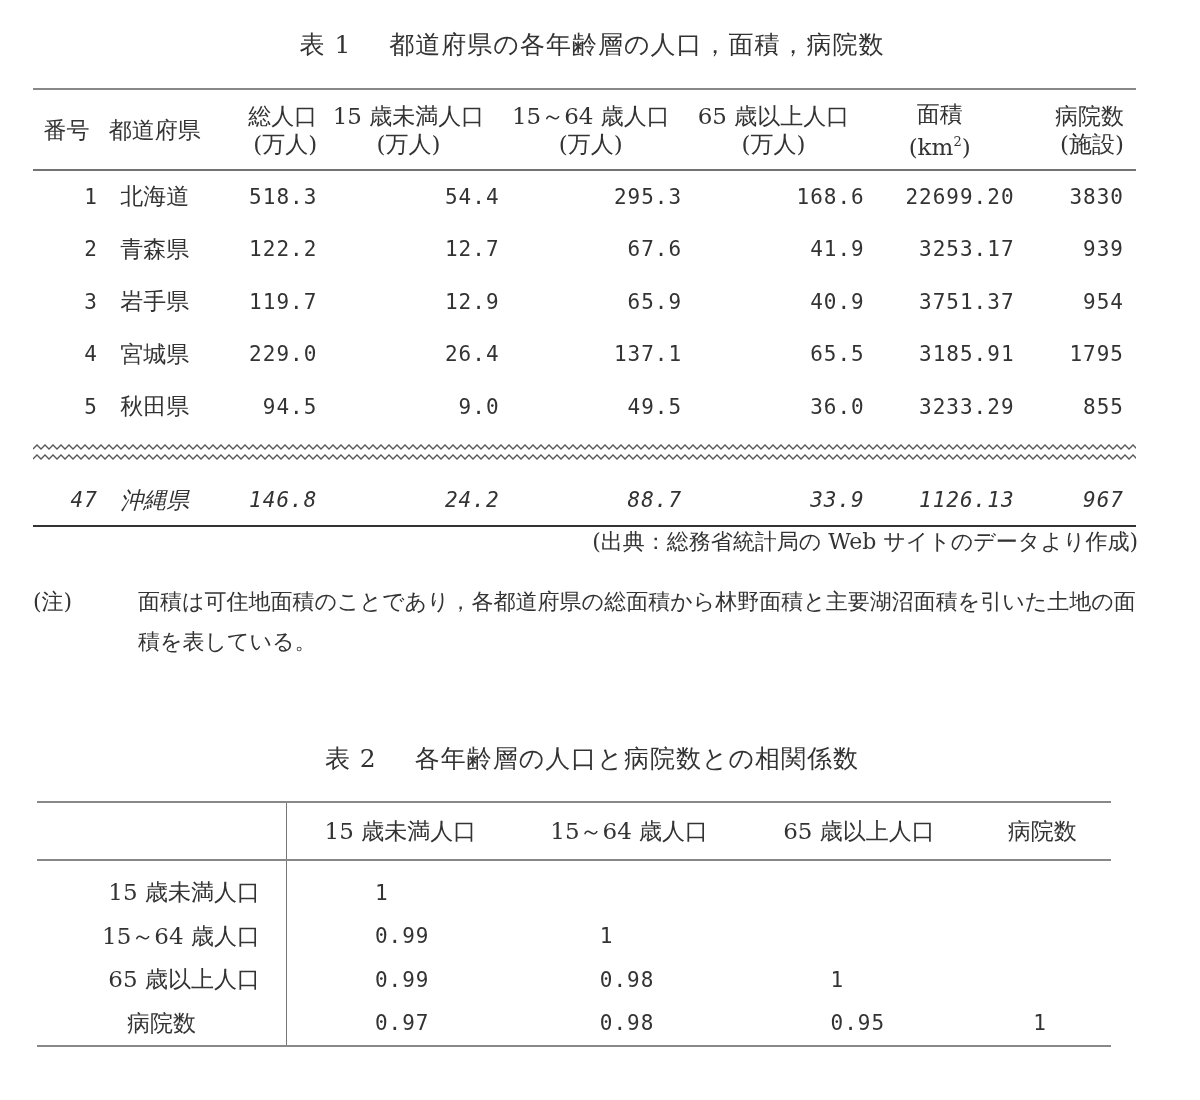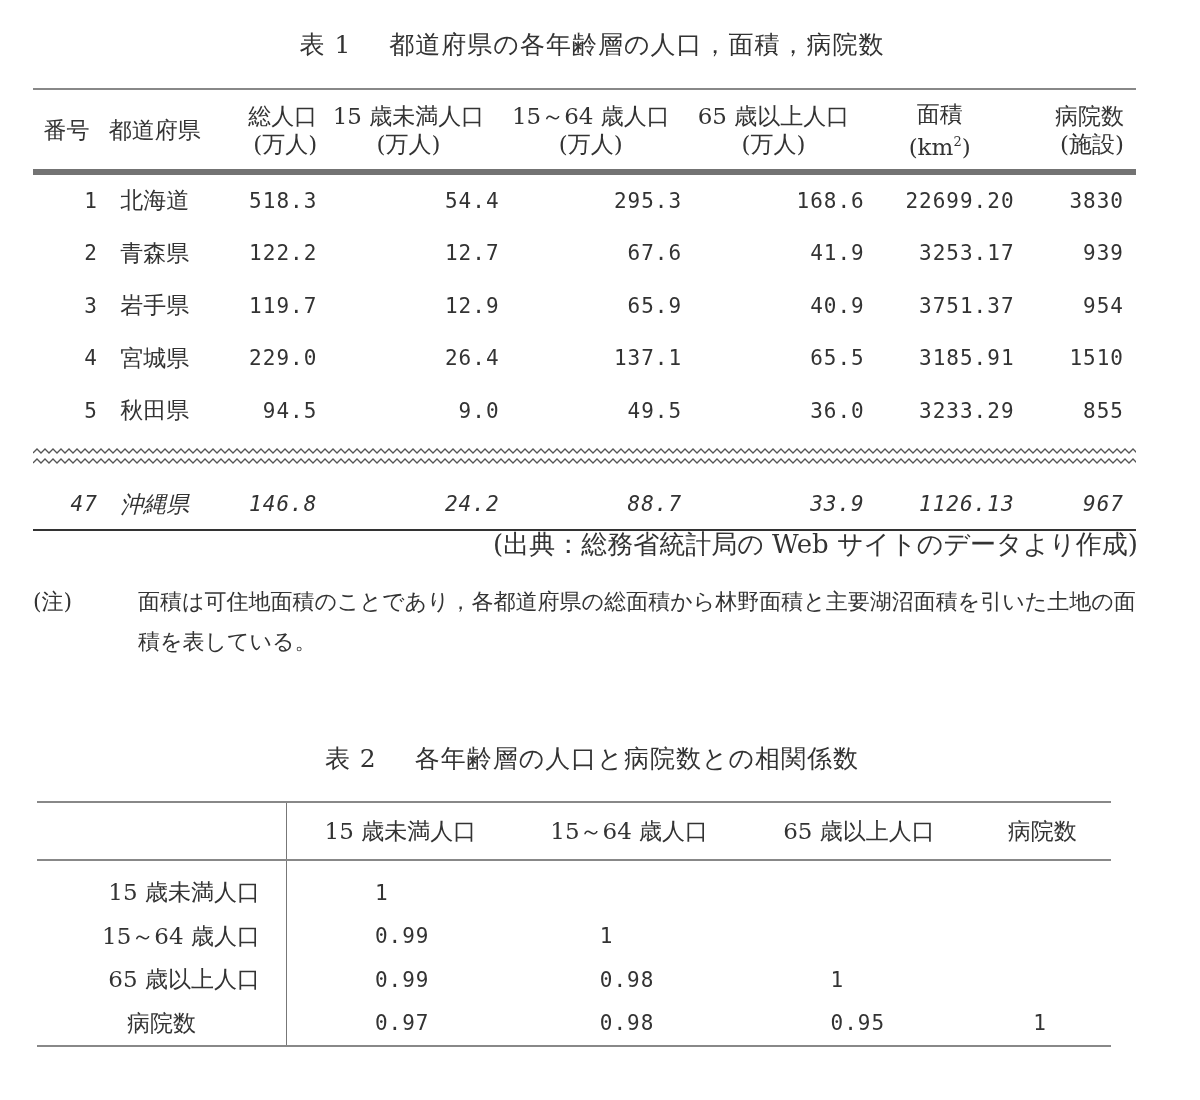--- a/index.html
+++ b/index.html
@@ -15,21 +15,21 @@
   .title .num { margin-right: 38px; }
   #t1-title { top: 28px; }
   #t2-title { top: 742px; }
 
   
   .t1 {
     position: absolute; left: 33px; top: 88px; width: 1103px;
     border-collapse: collapse; font-size: 23px;
   }
   .t1 th { font-weight: normal; line-height: 28px; padding: 10px 0 8px; vertical-align: middle; }
-  .t1 thead tr { border-top: 2px solid #888; border-bottom: 6px solid #737373; }
+  .t1 thead tr { border-top: 2px solid #888; border-bottom: 2px solid #737373; }
   .t1 td { height: 52.5px; padding: 0; vertical-align: middle; }
   .t1 .c0 { width: 68px; text-align: center; }
   .t1 .c1 { width: 100px; text-align: center; padding-left: 6px; }
   .t1 .c2 { width: 115px; text-align: right; }
   .t1 .c3 { width: 186px; text-align: right; }
   .t1 .c4 { width: 186px; text-align: right; }
   .t1 .c5 { width: 186px; text-align: right; }
   .t1 .c6 { width: 151px; text-align: right; }
   .t1 .c7 { width: 111px; text-align: right; padding-right: 12px; }
   .t1 th.c2, .t1 th.c3, .t1 th.c4, .t1 th.c5, .t1 th.c6, .t1 th.c7 { text-align: center; }
@@ -37,21 +37,21 @@
   .t1 th.c7 { padding-right: 12px; text-align: right; }
   .t1 td.num { font-family: "DejaVu Sans Mono", "Liberation Mono", monospace; font-size: 21px; letter-spacing: 1px; }
   .t1 .c0.num { text-align: right; padding-right: 2px; width: 58px; }
   .wave-row td { height: 42px; padding: 0; }
   .wave { display: block; width: 1103px; height: 22px; }
   .last-row { border-bottom: 2px solid #333; }
   .t1 tr.last-row td { height: 50px; font-style: italic; }
   sup { font-size: 13px; }
 
   .source {
-    position: absolute; right: 62px; top: 527px; font-size: 26px;
+    position: absolute; right: 62px; top: 527px; font-size: 22px;
   }
   .note {
     position: absolute; left: 33px; top: 582px; width: 1110px; font-size: 22px; line-height: 40px;
   }
   .note .label { position: absolute; left: 0; top: 0; }
   .note .body { margin-left: 105px; }
 
   
   .t2 {
     position: absolute; left: 37px; top: 801px; width: 1074px;
@@ -125,21 +125,21 @@
         <td class="c7 num">954</td>
       </tr>
       <tr>
         <td class="c0 num">4</td>
         <td class="c1">宮城県</td>
         <td class="c2 num">229.0</td>
         <td class="c3 num">26.4</td>
         <td class="c4 num">137.1</td>
         <td class="c5 num">65.5</td>
         <td class="c6 num">3185.91</td>
-        <td class="c7 num">1510</td>
+        <td class="c7 num">1795</td>
       </tr>
       <tr>
         <td class="c0 num">5</td>
         <td class="c1">秋田県</td>
         <td class="c2 num">94.5</td>
         <td class="c3 num">9.0</td>
         <td class="c4 num">49.5</td>
         <td class="c5 num">36.0</td>
         <td class="c6 num">3233.29</td>
         <td class="c7 num">855</td>

